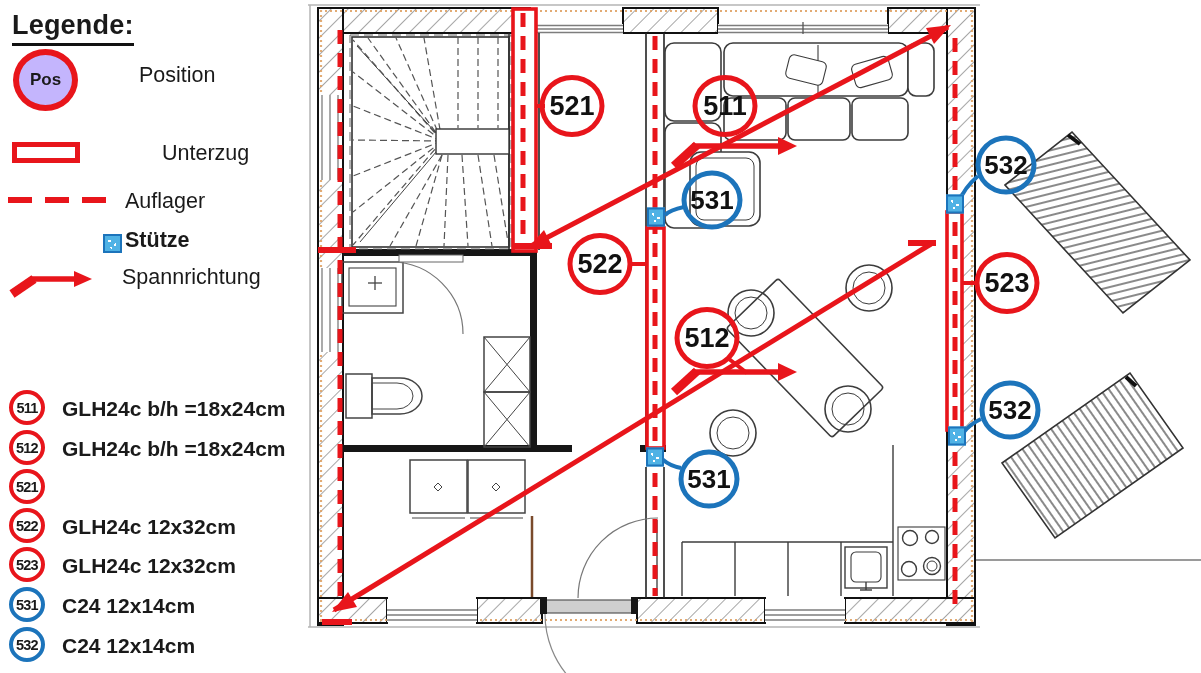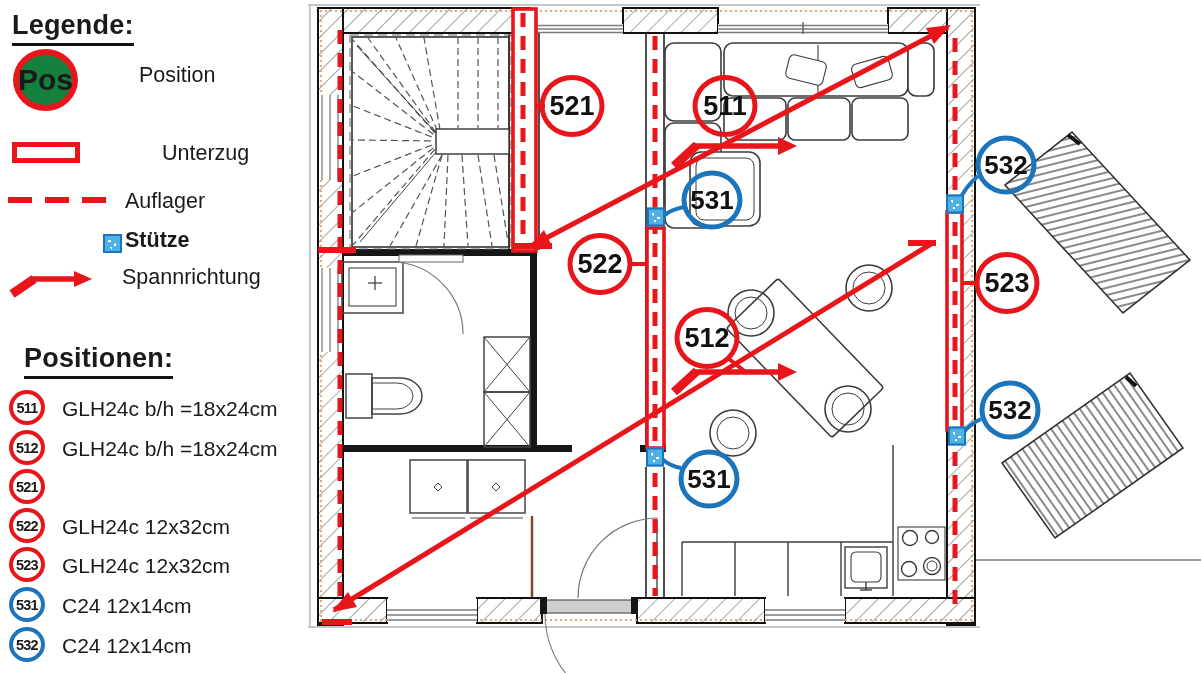--- a/index.html
+++ b/index.html
@@ -8,37 +8,37 @@
   #stage { position:relative; width:1201px; height:673px; background:#fff; }
   svg.plan { position:absolute; left:0; top:0; }
 
   
   .abs { position:absolute; }
   .h-title { font-size:27px; font-weight:bold; letter-spacing:.2px;
     border-bottom:3.5px solid #111; padding-bottom:2px; display:inline-block; }
   .leg-label { font-size:21.5px; }
   .pos-circle { width:65px; height:62px; border:6px solid #e8151b; border-radius:50%;
     display:flex; align-items:center; justify-content:center;
-    font-size:30px; font-weight:bold; background:#15803d; }
+    font-size:17px; font-weight:bold; background:#c4b5fd; }
   .beam-swatch { width:68px; height:21px; border:5px solid #e8151b; background:#fff; }
   .dash-row { display:flex; gap:13px; }
   .dash-row i { width:24px; height:6px; background:#e8151b; }
   .stu-square { width:19px; height:19px; background:#4fb2e5; border:2.5px solid #1c74bb;
     background-image:
       radial-gradient(circle 1.3px at 30% 32%, #fff 98%, transparent),
       radial-gradient(circle 1.3px at 68% 58%, #fff 98%, transparent),
       radial-gradient(circle 1.1px at 42% 78%, #fff 98%, transparent); }
 
   
   .badge { width:36px; height:35px; border-radius:50%; background:#fff;
     display:flex; align-items:center; justify-content:center;
     font-size:14.5px; font-weight:bold; letter-spacing:-.8px; }
   .badge.red  { border:4.5px solid #e8151b; }
   .badge.blue { border:4.5px solid #1c74bb; }
-  .spec { font-size:21px; }
+  .spec { font-size:21px;font-weight:bold; }
 
   
   .marker { position:absolute; transform:translate(-50%,-50%); border-radius:50%;
     background:transparent; display:flex; align-items:center; justify-content:center;
     font-weight:bold; color:#111; }
   .marker.red  { width:65px; height:62px; border:5.5px solid #e8151b; font-size:27px; }
   .marker.blue { width:61px; height:59px; border:5px  solid #1c74bb; font-size:26px; }
   .col-square { position:absolute; transform:translate(-50%,-50%); width:18px; height:19px;
     background:#4fb2e5; border:2.5px solid #1c74bb;
     background-image:
@@ -392,23 +392,20 @@
 
   <svg class="abs" style="left:6px; top:262px;" width="100" height="38">
     <line x1="6" y1="32" x2="28" y2="17" stroke="#e8151b" stroke-width="9"></line>
     <line x1="24" y1="17" x2="70" y2="17" stroke="#e8151b" stroke-width="5.5"></line>
     <polygon points="86,17 68,9 68,25" fill="#e8151b"></polygon>
   </svg>
   <div class="abs" style="left:122px; top:265px; line-height:24px;">
     <div class="leg-label">Spannrichtung</div>
   </div>
 
-  <div class="abs" style="left:24px; top:343px;">
-    <span class="h-title">Positionen:</span>
-  </div>
 
   <div class="badge red abs" style="left:9px; top:390px;">
       <span>511</span>
     </div>
   <div class="spec abs" style="left:62px; top:397px;">GLH24c b/h =18x24cm</div>
 
   <div class="badge red abs" style="left:9px; top:430px;">
       <span>512</span>
     </div>
   <div class="spec abs" style="left:62px; top:437px;">GLH24c b/h =18x24cm</div>

